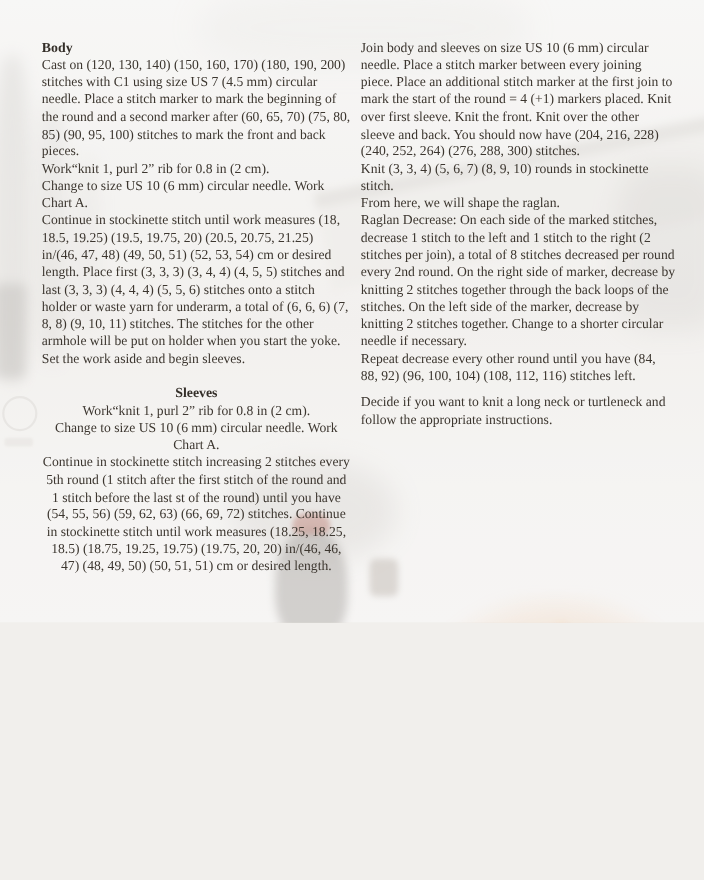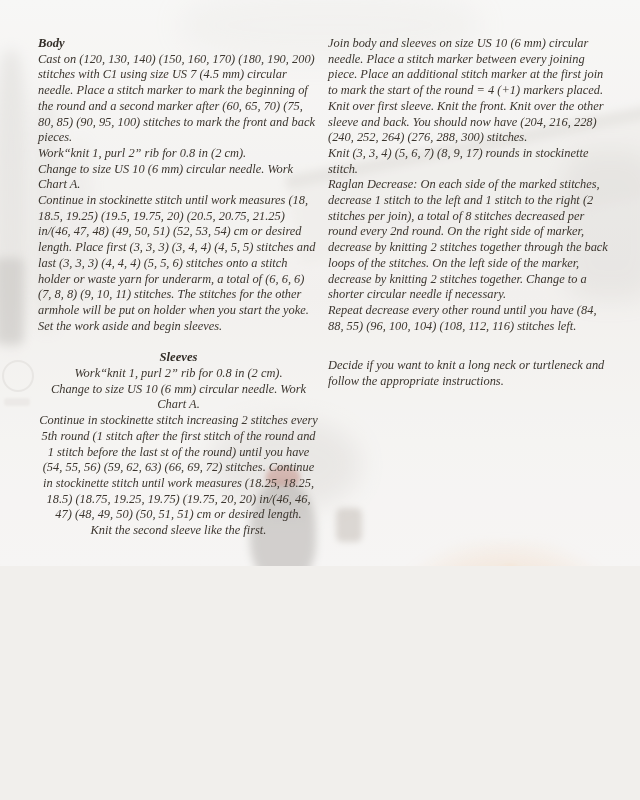--- a/index.html
+++ b/index.html
@@ -4,21 +4,21 @@
 <style>
   html,body{margin:0;padding:0;}
   body{
     width:640px;height:800px;
     font-family:"Liberation Serif","DejaVu Serif",serif;
     background:#f1efec;
     position:relative;
     overflow:hidden;
   }
   .page{
-    position:absolute;inset:0;width:640px;height:566px;overflow:hidden;font-style:italic;
+    position:absolute;inset:0;width:640px;height:566px;overflow:hidden;
   }
   
   .photo{position:absolute;inset:0;z-index:0;
     background:linear-gradient(180deg,#f2f1ef 0%,#edebe8 28%,#e9e6e2 52%,#eeece9 78%,#f0eeec 100%);}
   .photo .blob{position:absolute;}
   .ph-treeband-top{left:180px;top:-10px;width:300px;height:70px;background:#b9b4ac;opacity:.14;filter:blur(14px);border-radius:40%;}
   .ph-tree1{left:-6px;top:50px;width:34px;height:300px;background:linear-gradient(180deg,#9a968f,#b5b1aa);opacity:.28;filter:blur(7px);border-radius:40%;}
   .ph-tree2{left:34px;top:90px;width:26px;height:240px;background:#a29d95;opacity:.22;filter:blur(8px);border-radius:40%;}
   .ph-tree3{left:70px;top:140px;width:20px;height:160px;background:#aca79f;opacity:.16;filter:blur(8px);border-radius:40%;}
   .ph-doorway{left:-6px;top:258px;width:30px;height:86px;background:#6f6a63;opacity:.30;filter:blur(5px);border-radius:6px;}
@@ -45,21 +45,21 @@
   
   .content{position:absolute;inset:0;z-index:2;}
   .col{position:absolute;top:36px;color:#3c362f;font-size:12.4px;line-height:15.7px;
        text-align:left;hyphens:auto;-webkit-hyphens:auto;}
   .col-left{left:38px;width:281px;}
   .col-right{left:328px;width:286px;}
   .section-heading{font-weight:bold;color:#332e28;margin:0;font-size:12.6px;}
   .section{margin:0;}
   .section + .section{margin-top:16px;text-align:center;}
   .para{margin:0;}
-  .closing{margin-top:24px;}
+  .closing{margin-top:8px;}
   
   .footer-name{
     position:absolute;left:38px;top:744px;z-index:2;
     font-family:"DejaVu Sans",sans-serif;font-size:12.5px;font-weight:bold;
     letter-spacing:1.5px;color:#2e2a25;transform:skewX(-3deg);
   }
   .footer-page{
     position:absolute;left:576px;top:740px;z-index:2;
     font-family:"DejaVu Sans",sans-serif;font-size:10px;font-weight:bold;
     letter-spacing:1px;color:#be185d;margin-left:18px;
@@ -116,32 +116,32 @@
             <p class="para">Continue in stockinette stitch until work measures (18, 18.5, 19.25) (19.5, 19.75, 20) (20.5, 20.75, 21.25) in/(46, 47, 48) (49, 50, 51) (52, 53, 54) cm or desired length. Place first (3, 3, 3) (3, 4, 4) (4, 5, 5) stitches and last (3, 3, 3) (4, 4, 4) (5, 5, 6) stitches onto a stitch holder or waste yarn for underarm, a total of (6, 6, 6) (7, 8, 8) (9, 10, 11) stitches. The stitches for the other armhole will be put on holder when you start the yoke.</p>
             <p class="para">Set the work aside and begin sleeves.</p>
           </div>
       </div>
       <div class="section">
         <p class="section-heading">Sleeves</p>
         <div>
             <p class="para">Work“knit 1, purl 2” rib for 0.8 in (2 cm).</p>
             <p class="para">Change to size US 10 (6 mm) circular needle. Work Chart A.</p>
             <p class="para">Continue in stockinette stitch increasing 2 stitches every 5th round (1 stitch after the first stitch of the round and 1 stitch before the last st of the round) until you have (54, 55, 56) (59, 62, 63) (66, 69, 72) stitches. Continue in stockinette stitch until work measures (18.25, 18.25, 18.5) (18.75, 19.25, 19.75) (19.75, 20, 20) in/(46, 46, 47) (48, 49, 50) (50, 51, 51) cm or desired length.</p>
-            <p class="para">Knit the second sleeve like the first.</p>
           </div>
       </div>
     </div>
 
     <div class="col col-right">
       <div class="section">
         <div>
             <p class="para">Join body and sleeves on size US 10 (6 mm) circular needle. Place a stitch marker between every joining piece. Place an additional stitch marker at the first join to mark the start of the round = 4 (+1) markers placed. Knit over first sleeve. Knit the front. Knit over the other sleeve and back. You should now have (204, 216, 228) (240, 252, 264) (276, 288, 300) stitches.</p>
-            <p class="para">Knit (3, 3, 4) (5, 6, 7) (8, 9, 17) rounds in stockinette stitch.</p>
+            <p class="para">Knit (3, 3, 4) (5, 6, 7) (8, 9, 10) rounds in stockinette stitch.</p>
+            <p class="para">From here, we will shape the raglan.</p>
             <p class="para">Raglan Decrease: On each side of the marked stitches, decrease 1 stitch to the left and 1 stitch to the right (2 stitches per join), a total of 8 stitches decreased per round every 2nd round. On the right side of marker, decrease by knitting 2 stitches together through the back loops of the stitches. On the left side of the marker, decrease by knitting 2 stitches together. Change to a shorter circular needle if necessary.</p>
-            <p class="para">Repeat decrease every other round until you have (84, 88, 55) (96, 100, 104) (108, 112, 116) stitches left.</p>
+            <p class="para">Repeat decrease every other round until you have (84, 88, 92) (96, 100, 104) (108, 112, 116) stitches left.</p>
           </div>
         <p class="para closing">Decide if you want to knit a long neck or turtleneck and follow the appropriate instructions.</p>
       </div>
     </div>
 
     <div class="footer-name">Denali</div>
     <div class="footer-page">79</div>
     <div class="watermark">PassionForum.ru</div>
   </div>
 

